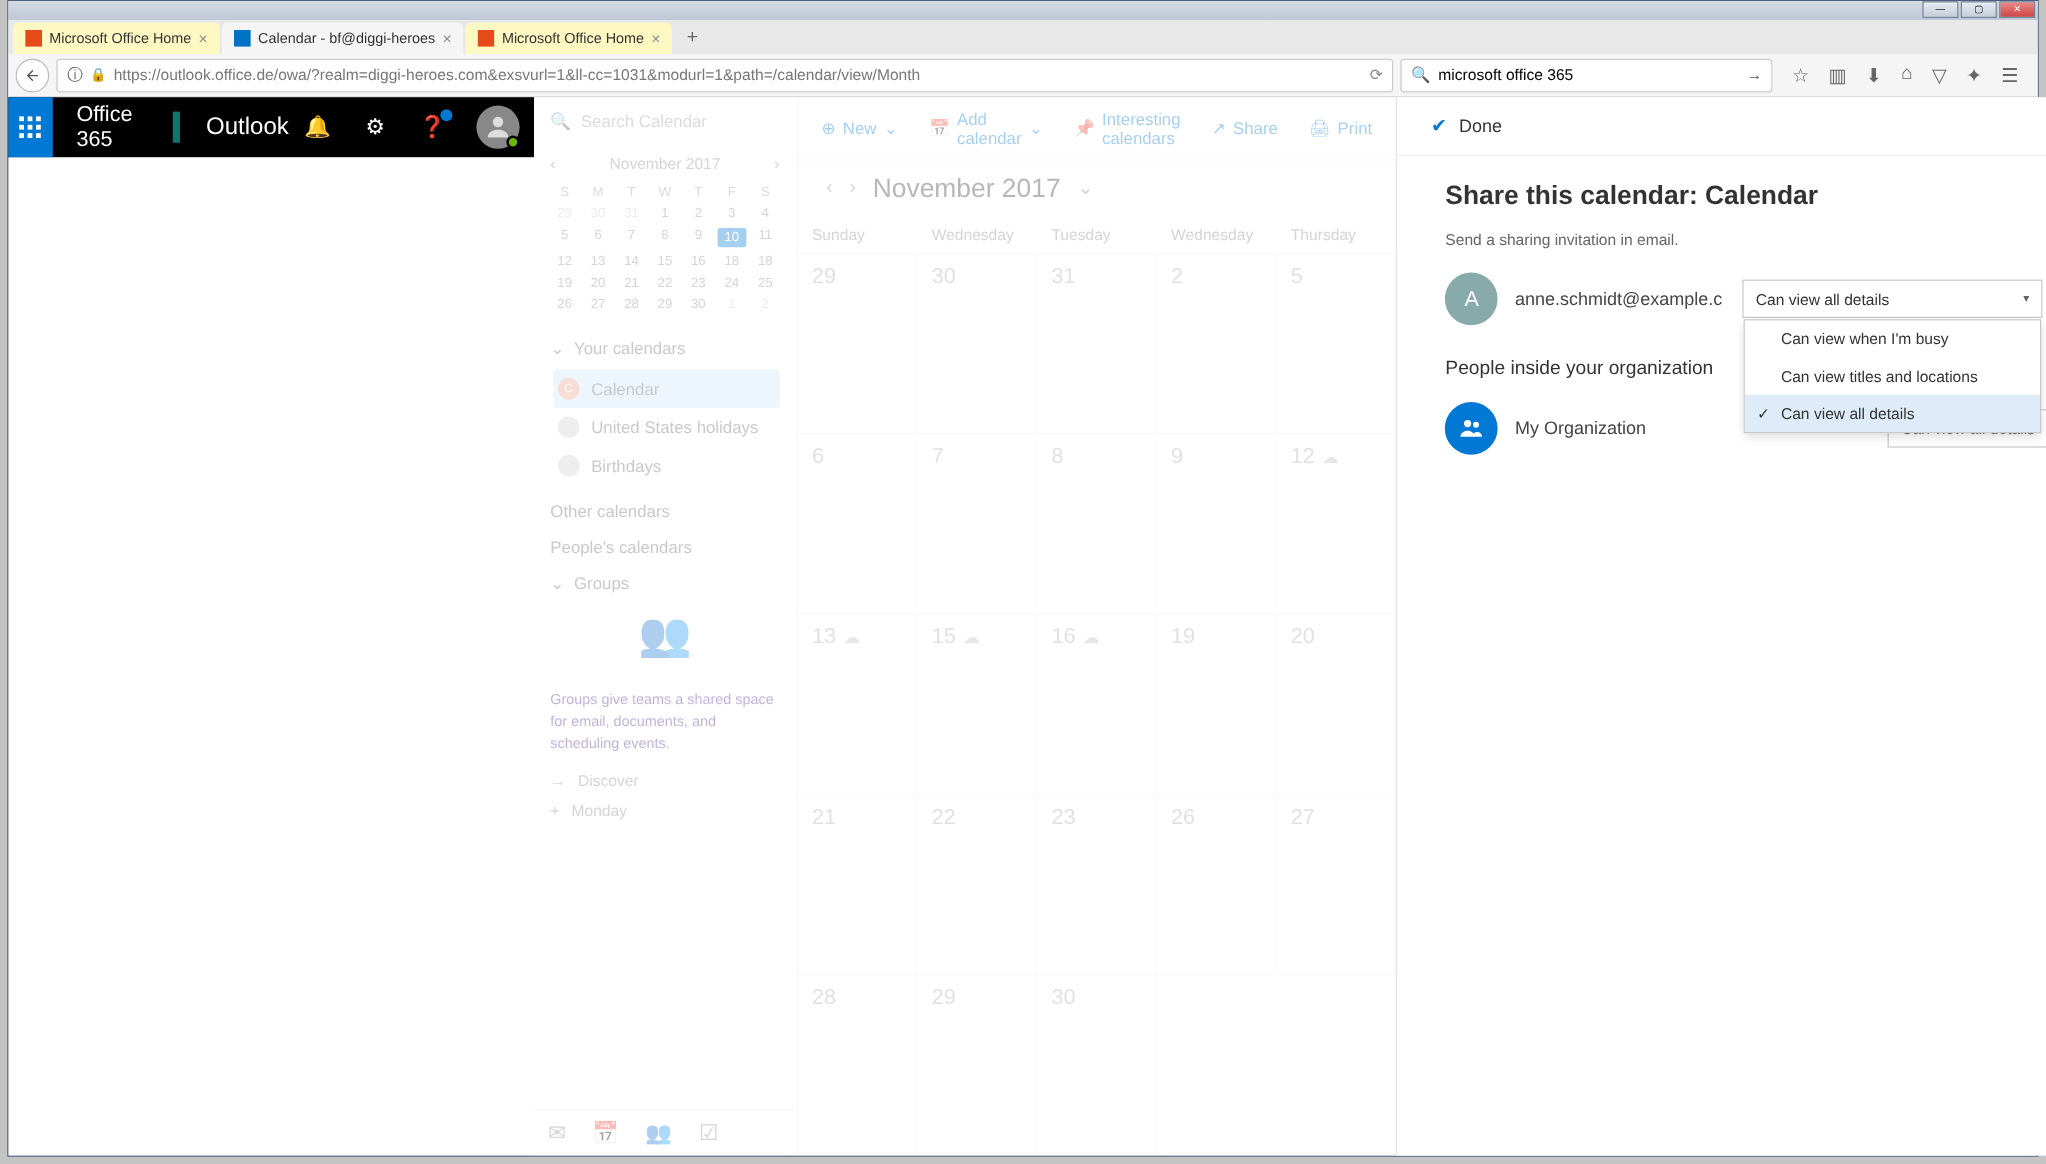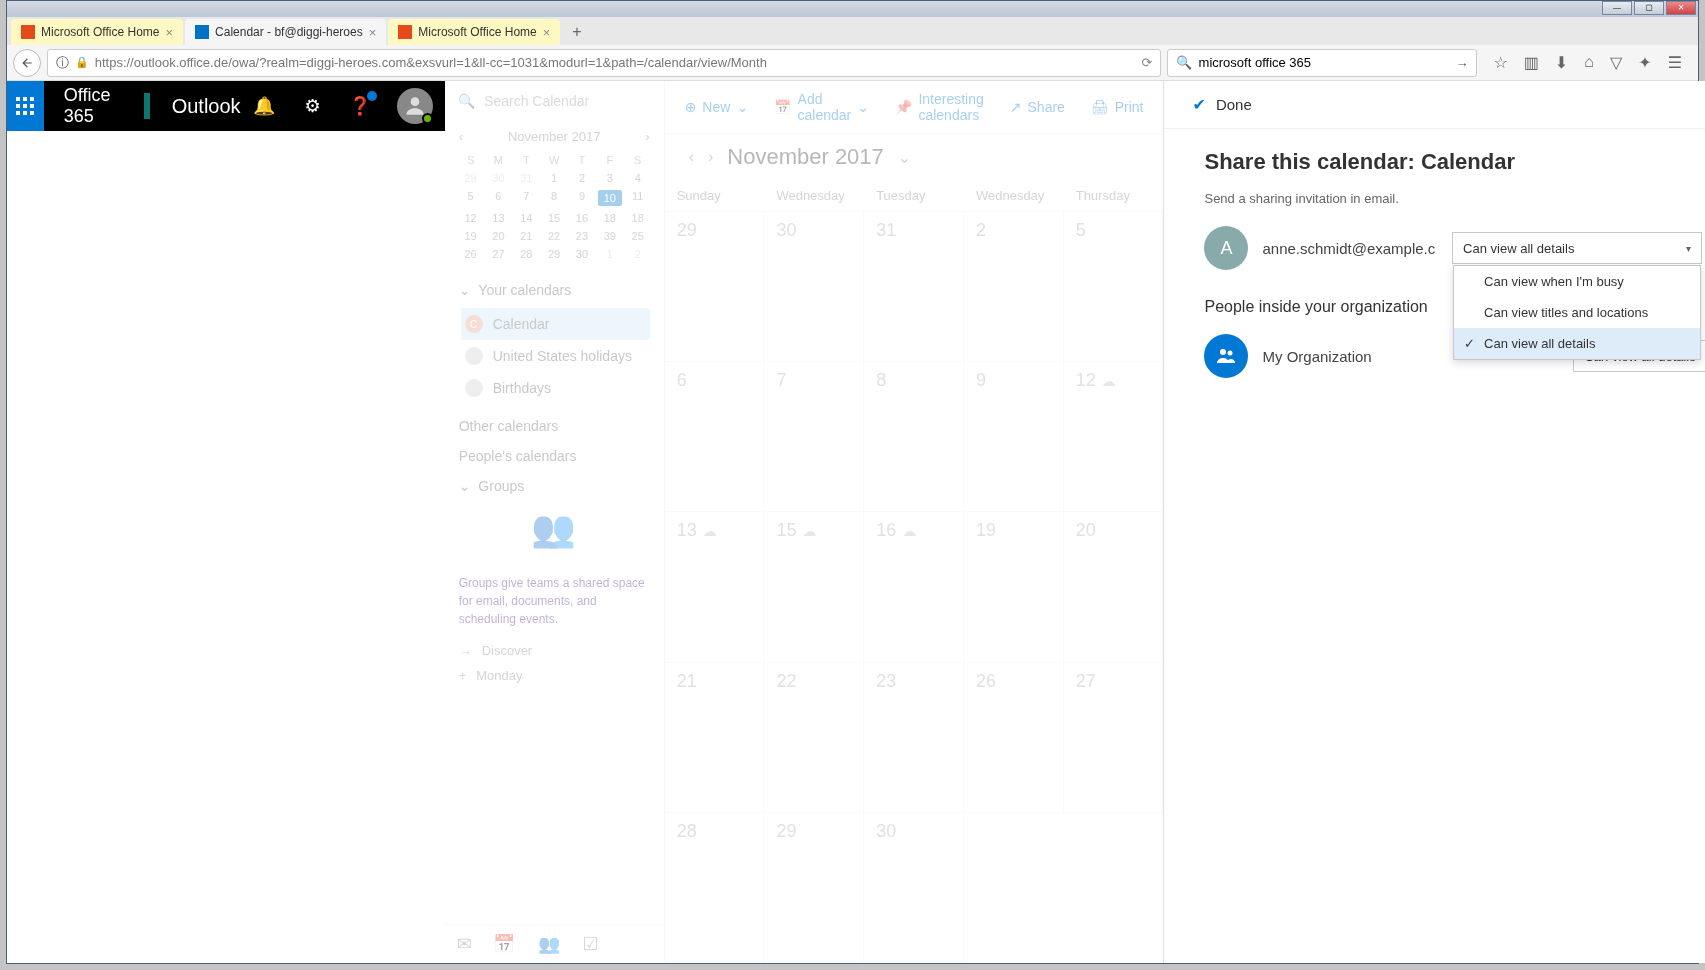--- a/index.html
+++ b/index.html
@@ -241,21 +241,21 @@
                 <div>14</div>
                 <div>15</div>
                 <div>16</div>
                 <div>18</div>
                 <div>18</div>
                 <div>19</div>
                 <div>20</div>
                 <div>21</div>
                 <div>22</div>
                 <div>23</div>
-                <div>39</div>
+                <div>24</div>
                 <div>25</div>
                 <div>26</div>
                 <div>27</div>
                 <div>28</div>
                 <div>29</div>
                 <div>30</div>
                 <div class="dim">1</div>
                 <div class="dim">2</div>
               </div>
           </div>

